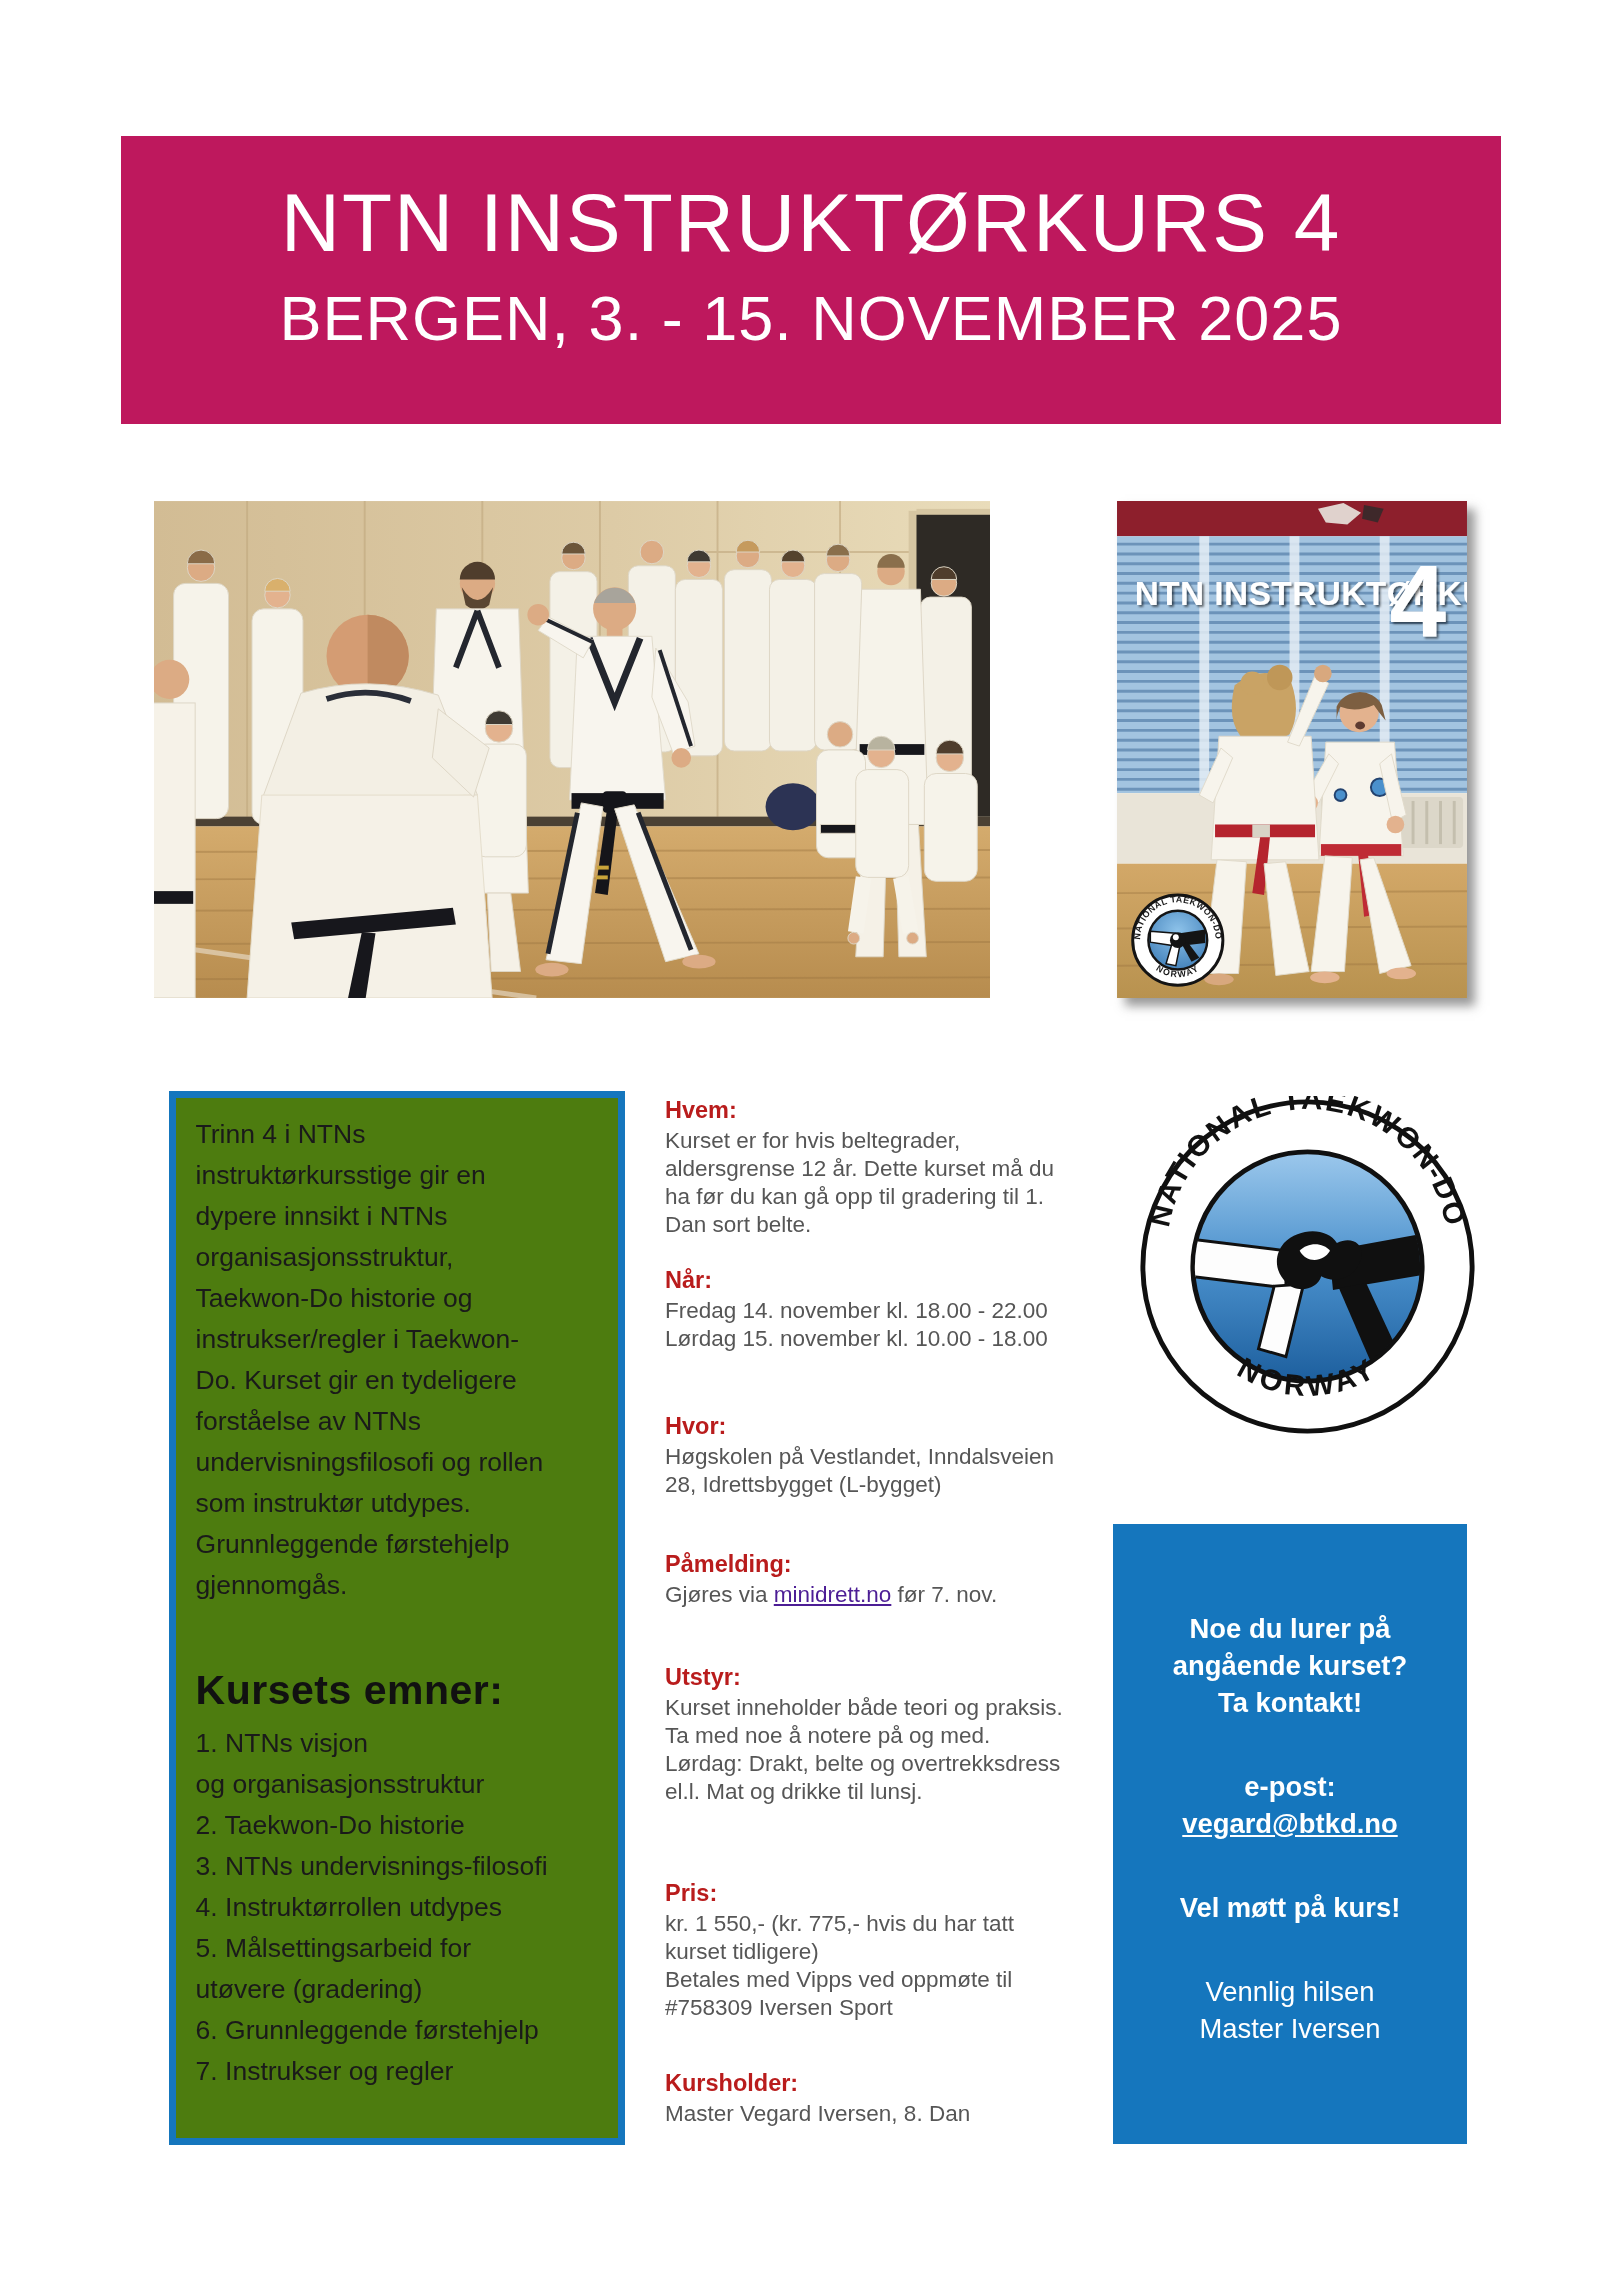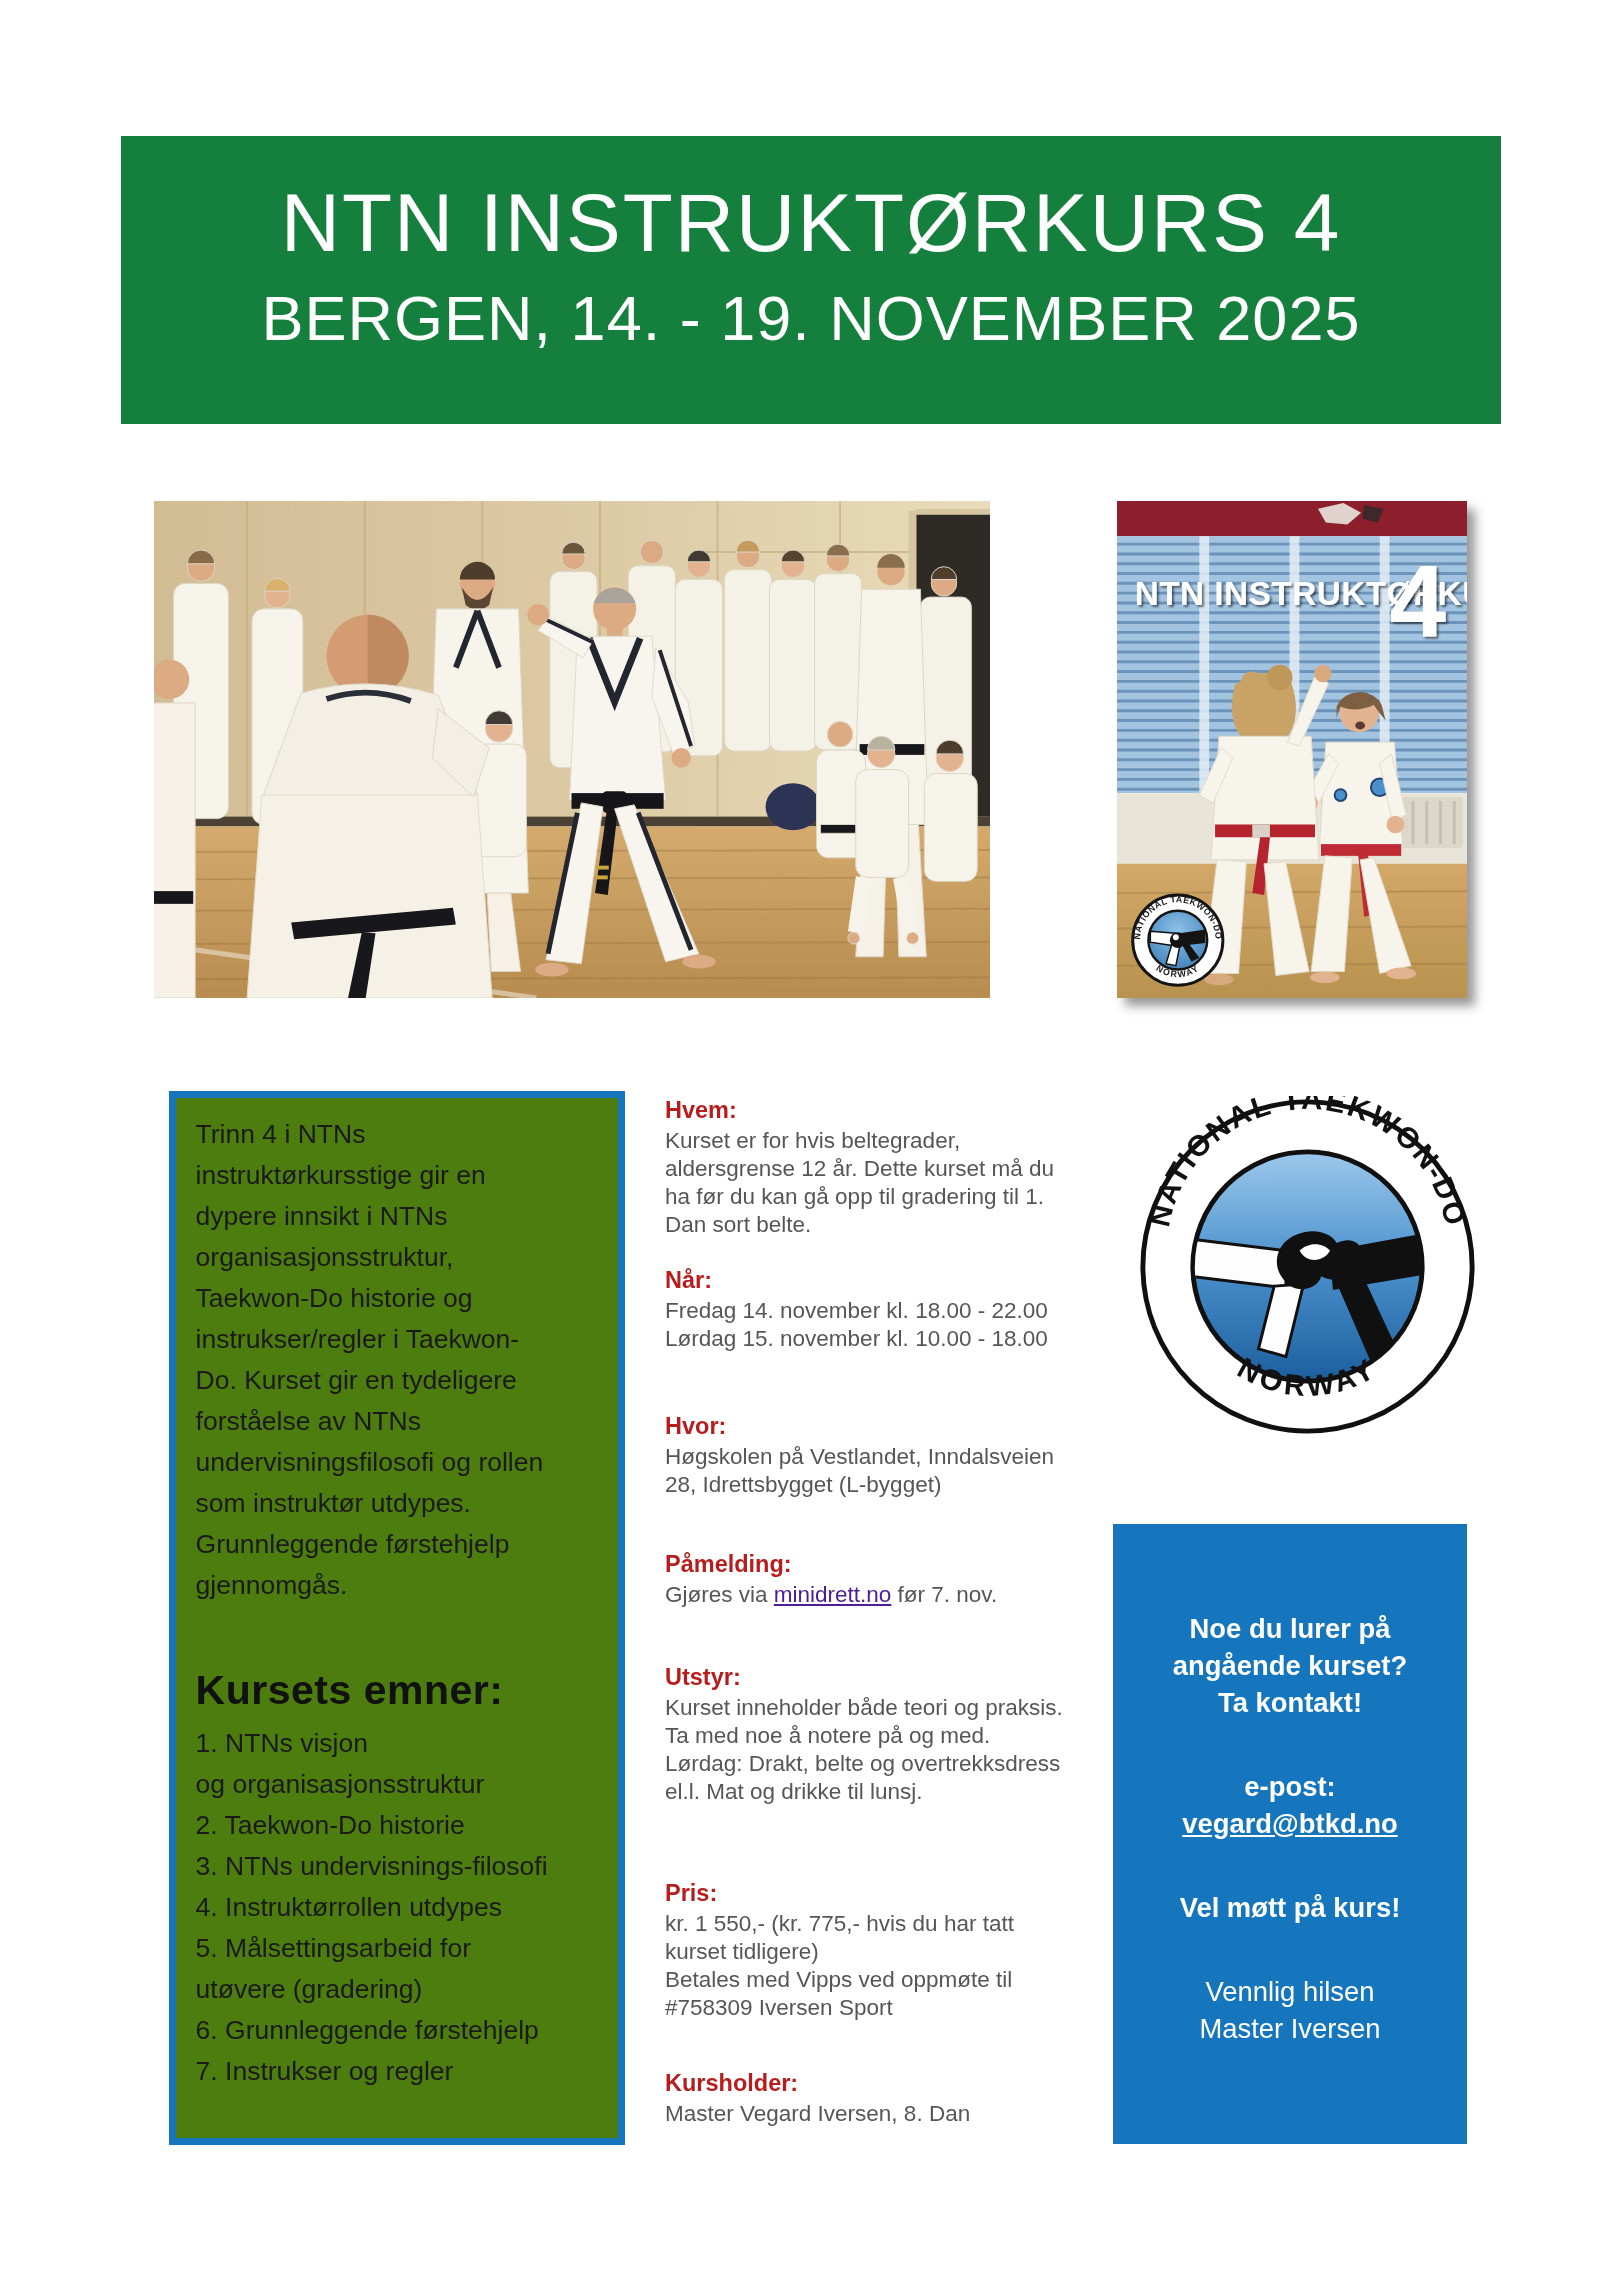--- a/index.html
+++ b/index.html
@@ -4,21 +4,21 @@
 <style>
   html,body{margin:0;padding:0;}
   body{
     width:1621px;height:2293px;background:#ffffff;position:relative;
     font-family:"Liberation Sans", sans-serif;overflow:hidden;
   }
   .abs{position:absolute;}
   
   .header-band{
     left:121px;top:136px;width:1380px;height:288px;
-    background:#15803d;color:#ffffff;text-align:center;box-sizing:border-box;
+    background:#be185d;color:#ffffff;text-align:center;box-sizing:border-box;
   }
   .header-title{margin-top:41px;font-size:82px;font-weight:400;letter-spacing:2px;line-height:92px;white-space:nowrap;}
   .header-subtitle{margin-top:13.7px;font-size:63px;font-weight:400;letter-spacing:1px;line-height:71px;white-space:nowrap;}
   
   .main-photo{left:154px;top:501px;width:836px;height:497px;overflow:hidden;}
   .cover-photo{left:1117px;top:501px;width:350px;height:497px;overflow:hidden;
     box-shadow:7.8px 7.8px 9.8px rgba(70,70,70,0.55);}
   
   .intro-box{
     left:169px;top:1091px;width:456px;height:1054px;box-sizing:border-box;
@@ -44,21 +44,21 @@
   }
   .cb-line{font-size:27.4px;line-height:37px;white-space:nowrap;}
   .cb-par{margin-bottom:47px;font-weight:bold;}
   .cb-email{text-decoration:underline;}
 </style>
 </head>
 <body>
 
 <div class="abs header-band">
   <div class="header-title">NTN INSTRUKTØRKURS 4</div>
-  <div class="header-subtitle">BERGEN, 14. - 19. NOVEMBER 2025</div>
+  <div class="header-subtitle">BERGEN, 3. - 15. NOVEMBER 2025</div>
 </div>
 
 <div class="abs main-photo">
 <svg width="836" height="497" viewBox="0 0 853 507" xmlns="http://www.w3.org/2000/svg">
   <defs>
     <linearGradient id="wallG" x1="0" y1="0" x2="1" y2="0">
       <stop offset="0" stop-color="#d2bc94"></stop>
           <stop offset="0.55" stop-color="#ddcba6"></stop>
           <stop offset="1" stop-color="#e9dcba"></stop>
     </linearGradient>

